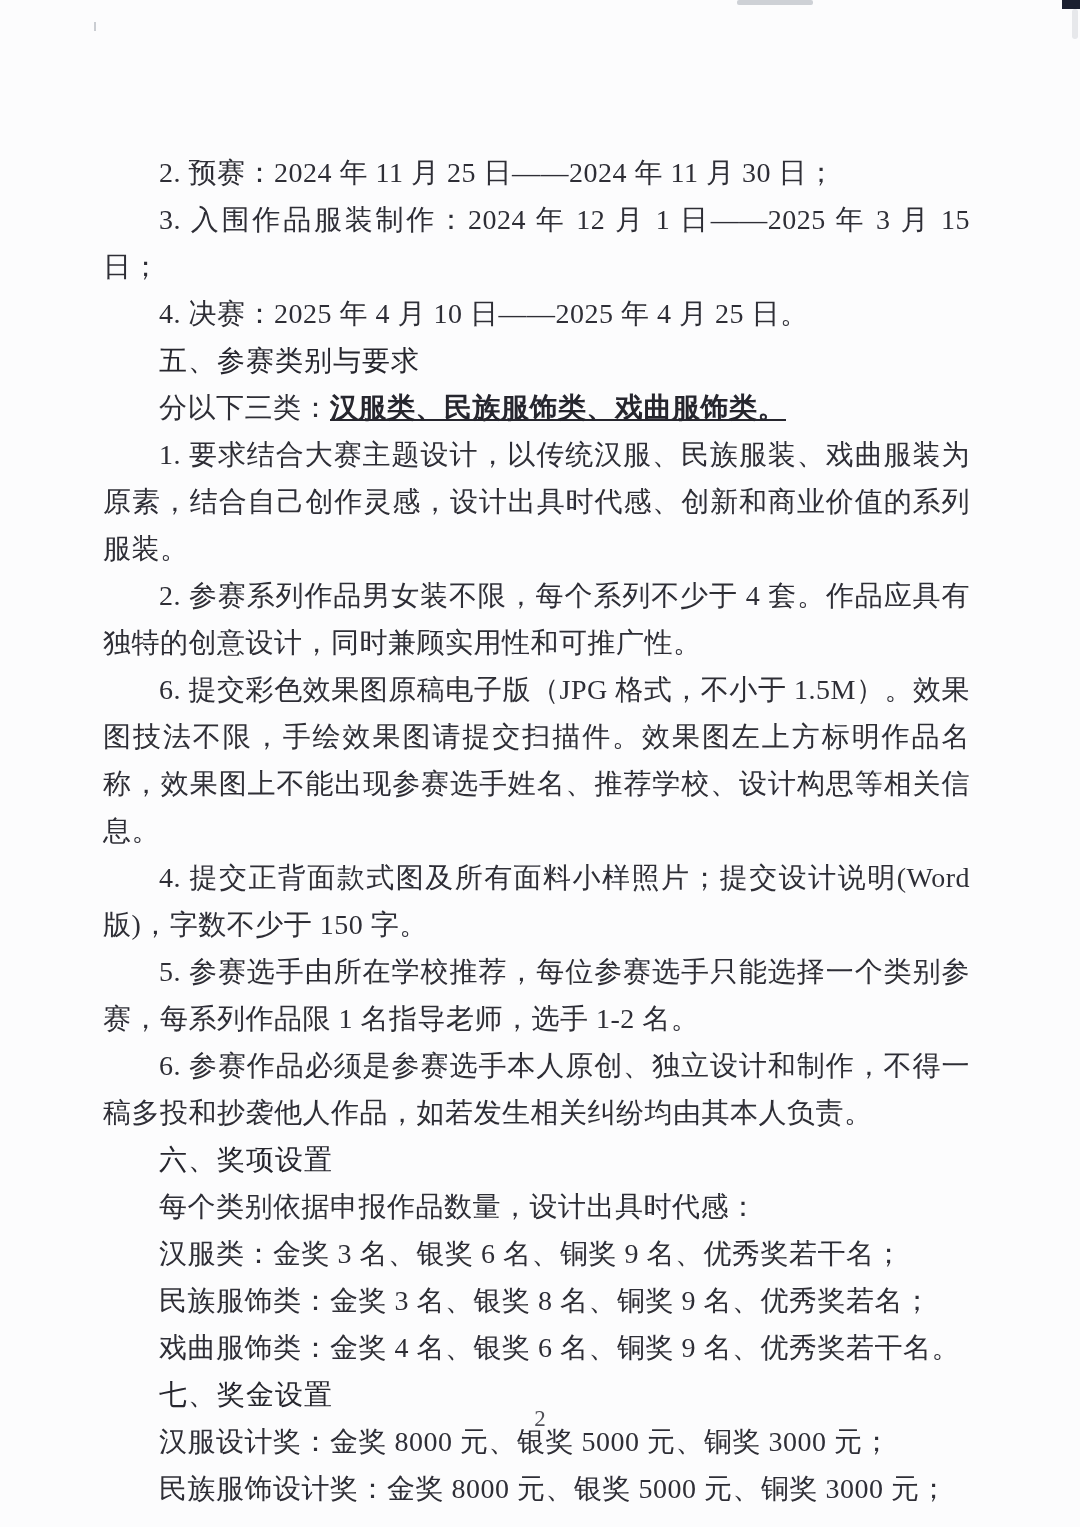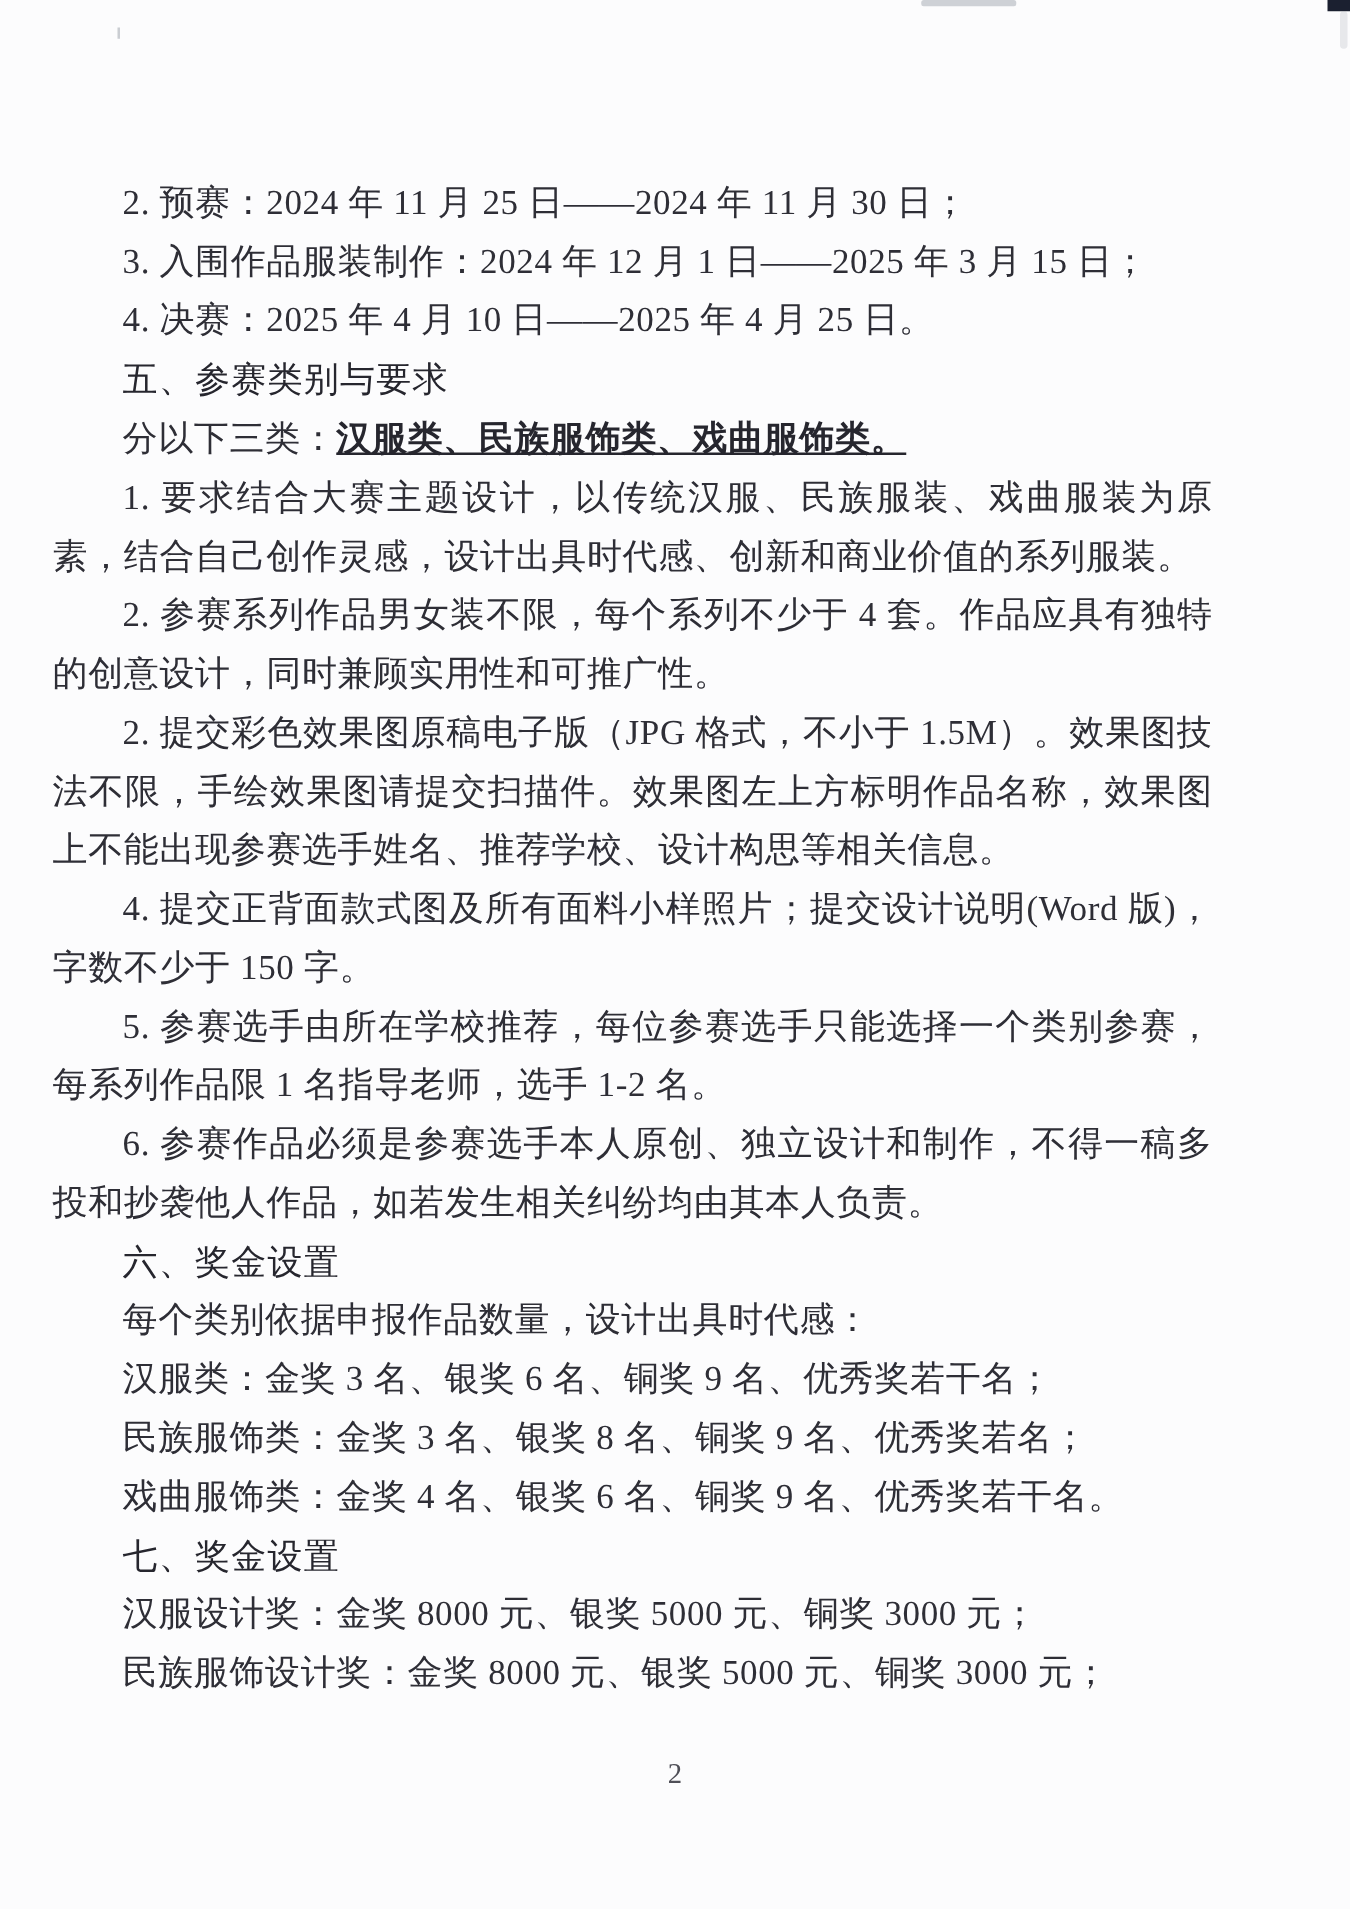--- a/index.html
+++ b/index.html
@@ -16,24 +16,24 @@
     width: 1080px;
     height: 1527px;
     background: var(--page-bg);
     position: relative;
     overflow: hidden;
     font-family: "Liberation Serif", "DejaVu Serif", serif;
     color: var(--text);
   }
   .content {
     position: absolute;
-    top: 8px;
+    top: 18px;
     left: 0;
     width: 1080px;
-    padding: 131px 110px 0 42px;
+    padding: 131px 110px 0 103px;
   }
   p {
     margin: 0;
     font-size: 28px;
     line-height: 47px;
     text-align: justify;
     text-justify: inter-ideograph;
     letter-spacing: 0.5px;
   }
   p.indent { text-indent: 2em; }
@@ -100,26 +100,26 @@
 
 <main class="content">
   <p class="indent">2. 预赛：2024 年 11 月 25 日——2024 年 11 月 30 日；</p>
   <p class="indent">3. 入围作品服装制作：2024 年 12 月 1 日——2025 年 3 月 15 日；</p>
   <p class="indent">4. 决赛：2025 年 4 月 10 日——2025 年 4 月 25 日。</p>
 
   <p class="heading">五、参赛类别与要求</p>
   <p class="indent"><span>分以下三类：</span><span class="bold-cats">汉服类、民族服饰类、戏曲服饰类。</span></p>
   <p class="indent">1. 要求结合大赛主题设计，以传统汉服、民族服装、戏曲服装为原素，结合自己创作灵感，设计出具时代感、创新和商业价值的系列服装。</p>
   <p class="indent">2. 参赛系列作品男女装不限，每个系列不少于 4 套。作品应具有独特的创意设计，同时兼顾实用性和可推广性。</p>
-  <p class="indent">2. 提交彩色效果图原稿电子版（JPG 格式，不小于 1.5M）。效果图技法不限，手绘效果图请提交扫描件。效果图左上方标明作品名称，效果图上不能出现参赛选手姓名、推荐学校、设计构思等相关信息。</p>
+  <p class="indent">6. 提交彩色效果图原稿电子版（JPG 格式，不小于 1.5M）。效果图技法不限，手绘效果图请提交扫描件。效果图左上方标明作品名称，效果图上不能出现参赛选手姓名、推荐学校、设计构思等相关信息。</p>
   <p class="indent">4. 提交正背面款式图及所有面料小样照片；提交设计说明(Word 版)，字数不少于 150 字。</p>
   <p class="indent">5. 参赛选手由所在学校推荐，每位参赛选手只能选择一个类别参赛，每系列作品限 1 名指导老师，选手 1-2 名。</p>
   <p class="indent">6. 参赛作品必须是参赛选手本人原创、独立设计和制作，不得一稿多投和抄袭他人作品，如若发生相关纠纷均由其本人负责。</p>
 
-  <p class="heading">六、奖金设置</p>
+  <p class="heading">六、奖项设置</p>
   <p class="indent">每个类别依据申报作品数量，设计出具时代感：</p>
   <p class="indent">汉服类：金奖 3 名、银奖 6 名、铜奖 9 名、优秀奖若干名；</p>
   <p class="indent">民族服饰类：金奖 3 名、银奖 8 名、铜奖 9 名、优秀奖若名；</p>
   <p class="indent">戏曲服饰类：金奖 4 名、银奖 6 名、铜奖 9 名、优秀奖若干名。</p>
 
   <p class="heading">七、奖金设置</p>
   <p class="indent">汉服设计奖：金奖 8000 元、银奖 5000 元、铜奖 3000 元；</p>
   <p class="indent">民族服饰设计奖：金奖 8000 元、银奖 5000 元、铜奖 3000 元；</p>
 </main>
 

